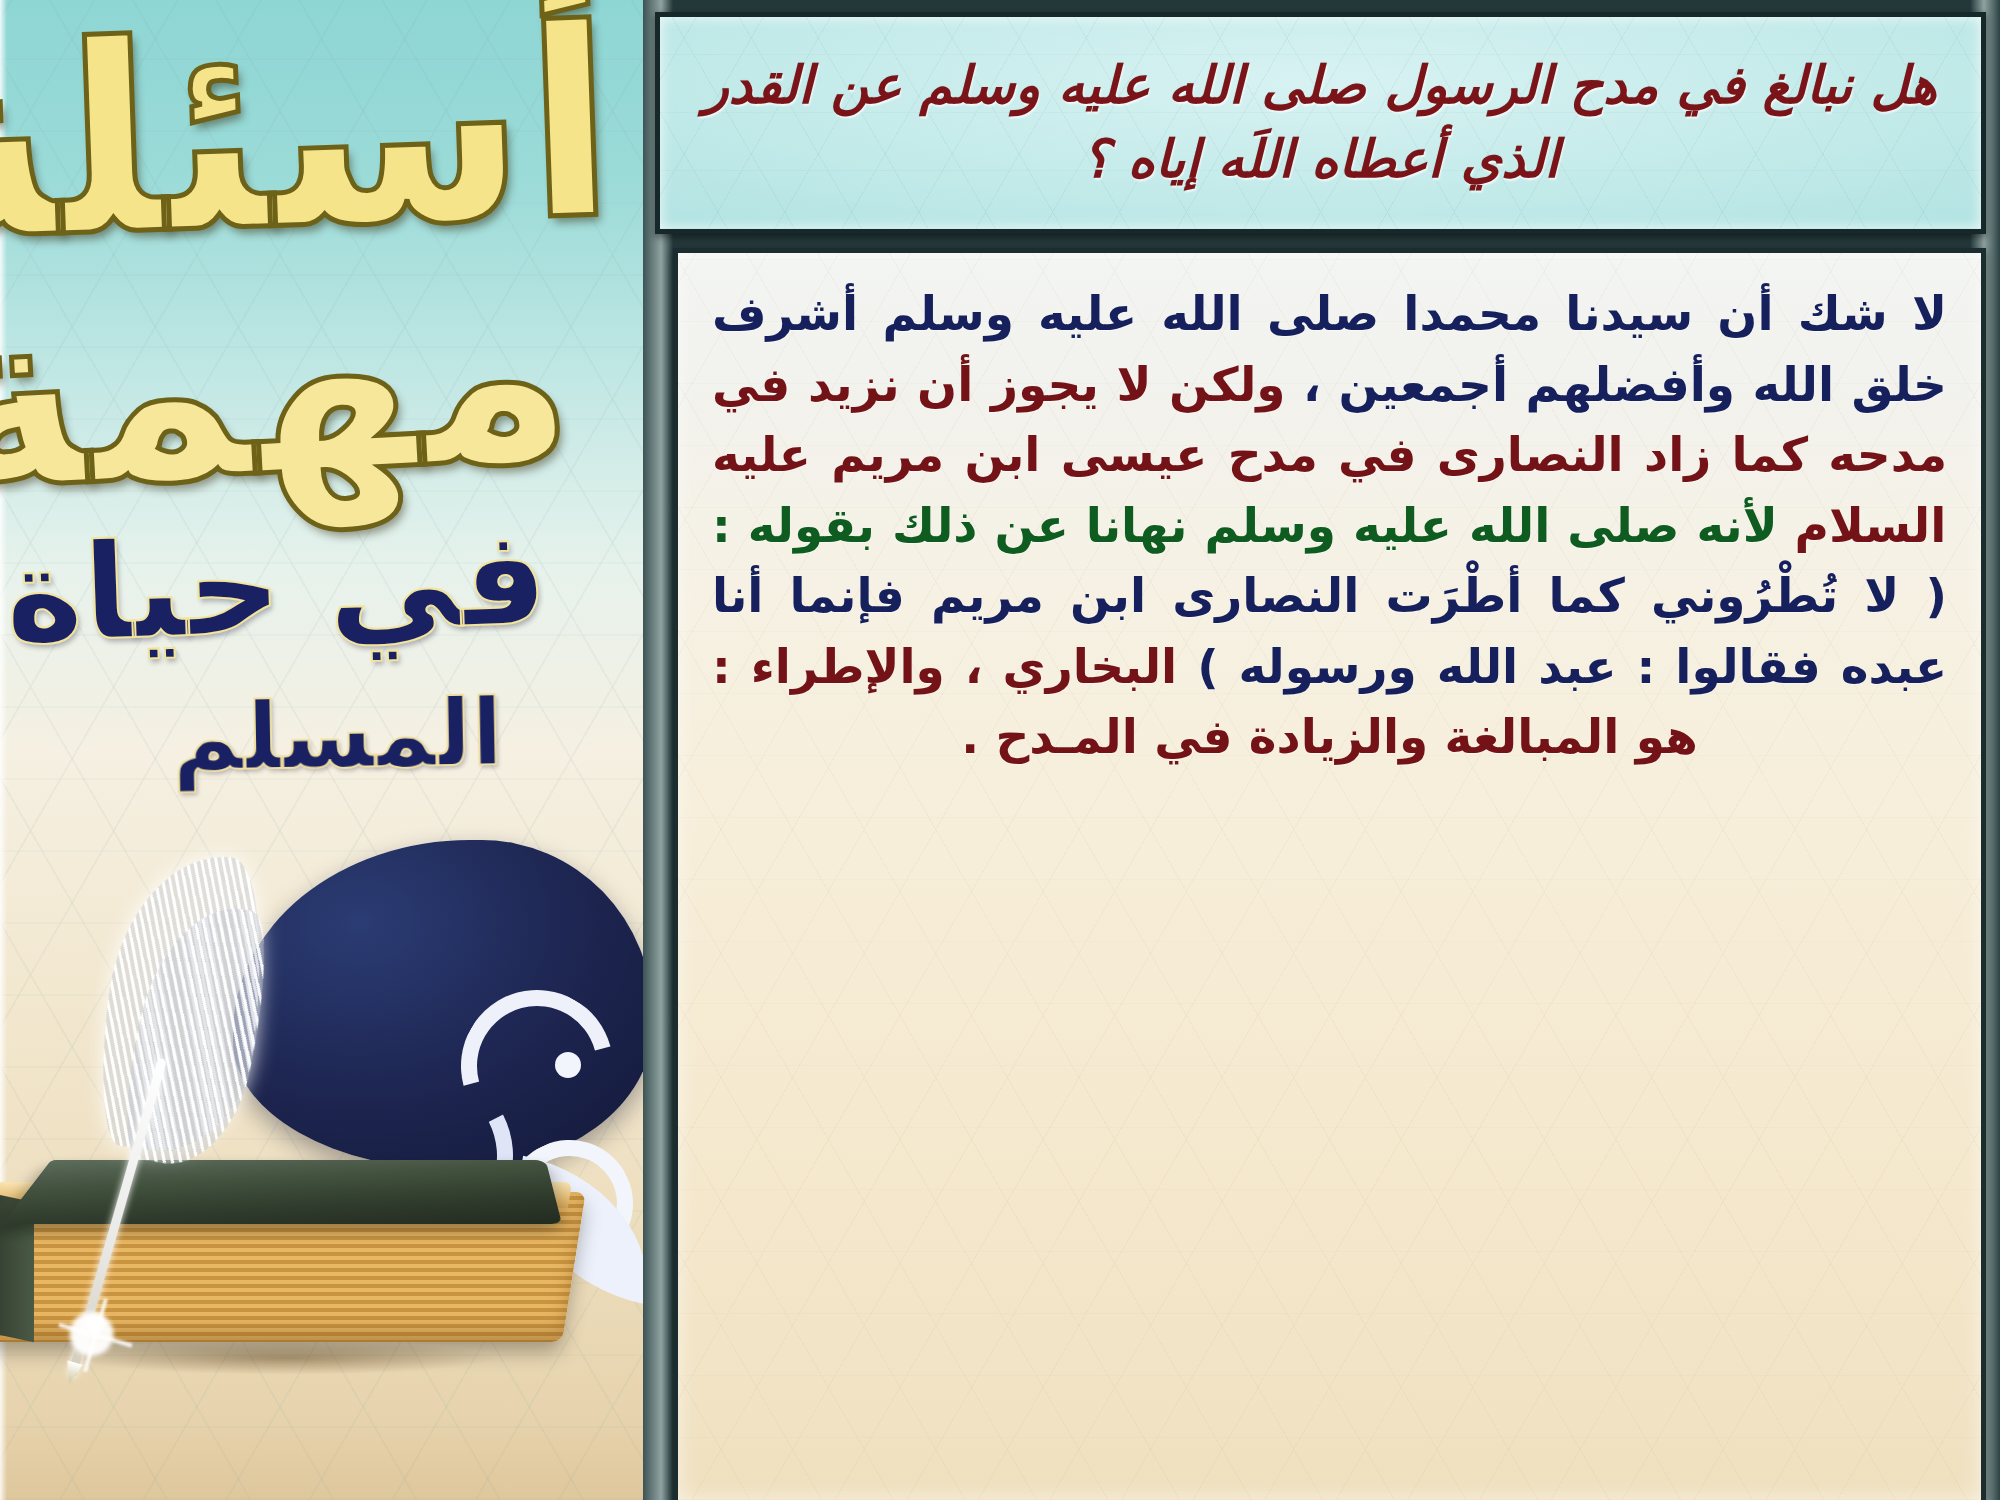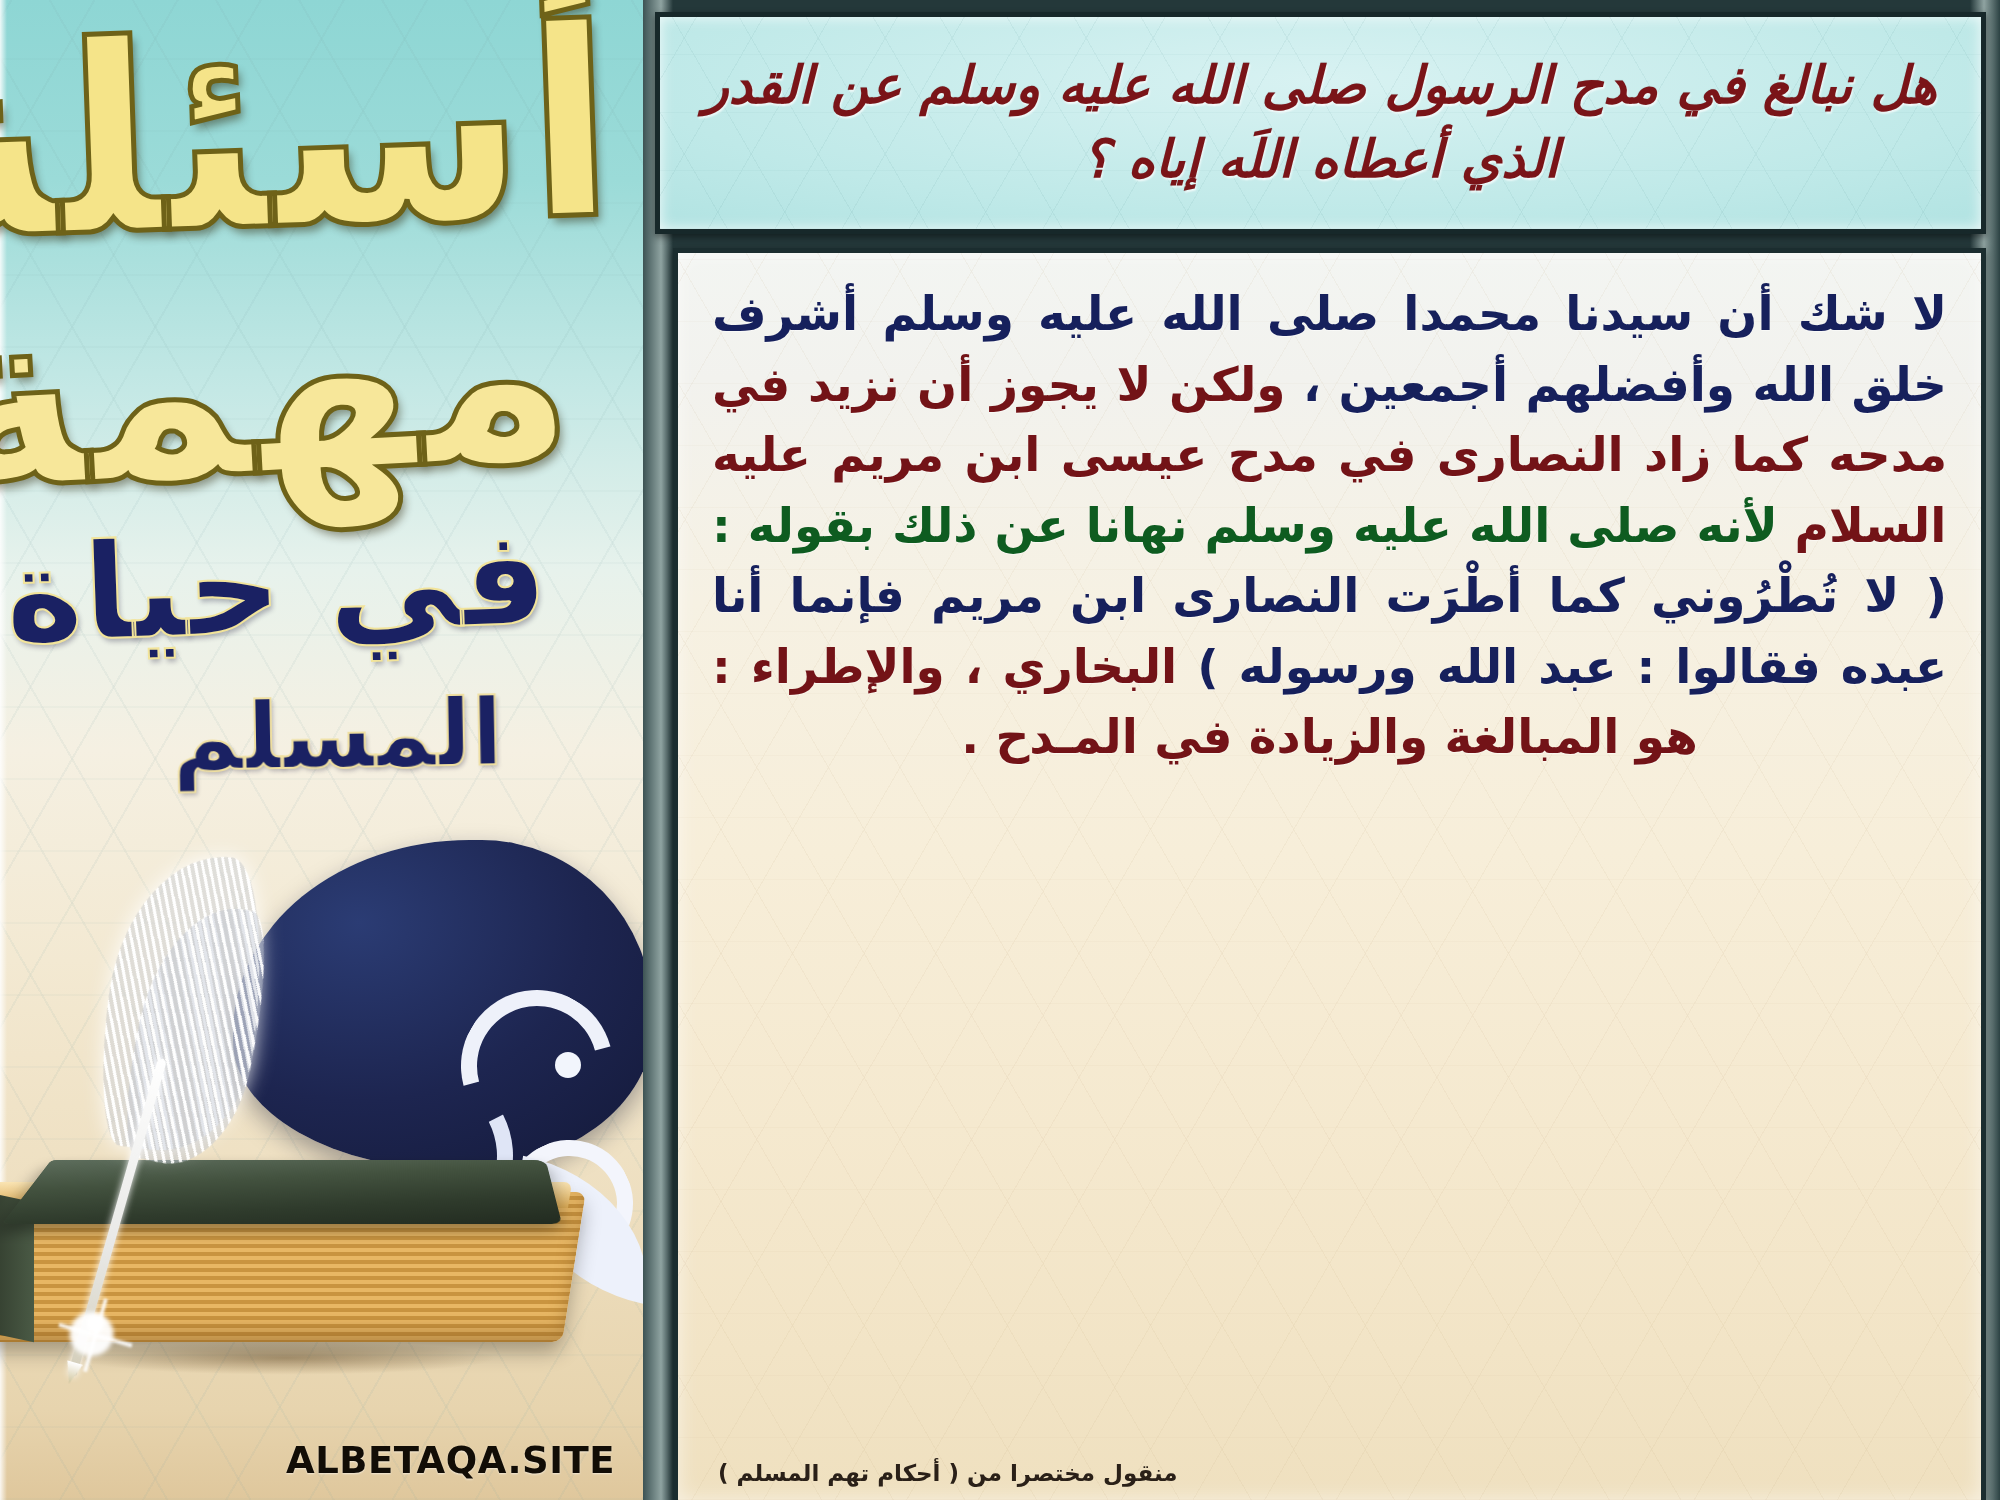--- a/index.html
+++ b/index.html
@@ -290,21 +290,20 @@
       <div class="lattice2"></div>
 
       <div id="body-text">
         <span class="navy">لا شك أن سيدنا محمدا صلى الله عليه وسلم أشرف خلق الله وأفضلهم أجمعين ، </span>
         <span class="maroon">ولكن لا يجوز أن نزيد في مدحه كما زاد النصارى في مدح عيسى ابن مريم عليه السلام </span>
         <span class="green">لأنه صلى الله عليه وسلم نهانا عن ذلك بقوله : </span>
         <span class="navy">( لا تُطْرُوني كما أطْرَت النصارى ابن مريم فإنما أنا عبده فقالوا : عبد الله ورسوله ) </span>
         <span class="maroon">البخاري ، والإطراء : هو المبالغة والزيادة في المـدح .</span>
       </div>
 
-      <div id="source-line">منقول مختصرا من ( أحكام تهم المسلم )</div>
     </div>
   </div>
 
   <div id="right-col">
     <div class="pattern"></div>
     <div class="seam"></div>
 
     <div id="calligraphy">
       <div class="calli" id="calli-1">أسئلة</div>
       <div class="calli" id="calli-2">مهمة</div>
@@ -335,16 +334,15 @@
         <div class="quill-vane"></div>
         <div class="quill-vane2"></div>
         <div class="quill-shaft"></div>
         <div class="quill-tip"></div>
         <div class="sparkle-star"></div>
         <div class="sparkle a"></div>
         <div class="sparkle b"></div>
       </div>
     </div>
 
-    <div id="watermark">ALBETAQA.SITE</div>
   </div>
 
 </div>
 
 </body></html>

